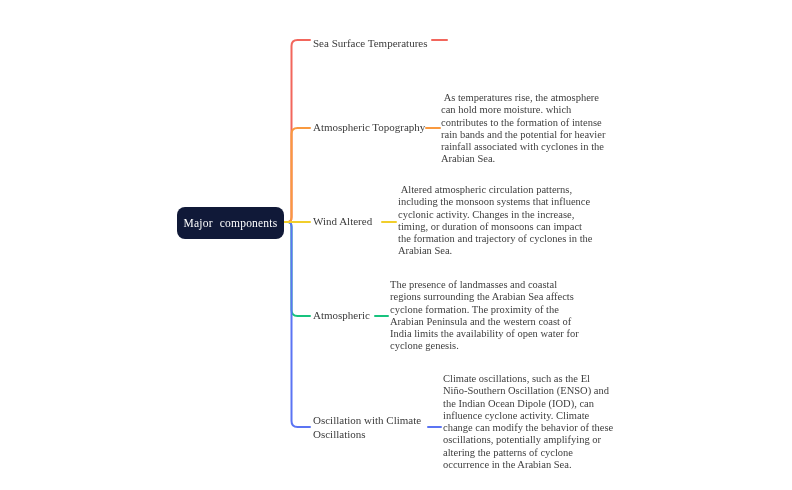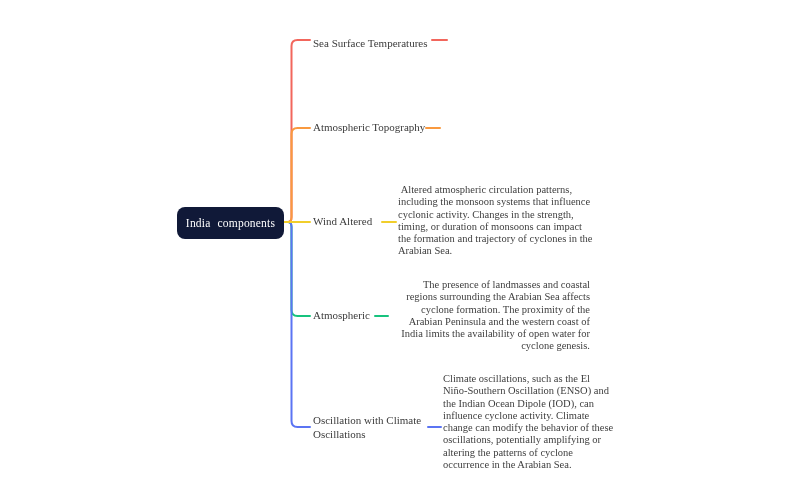--- a/index.html
+++ b/index.html
@@ -30,21 +30,21 @@
   .branch-label.wrap{white-space:normal;width:118px;}
   .note-text{
     position:absolute;
     font-size:10.5px;color:#3e3e3e;line-height:12.3px;
     white-space:pre-wrap;
     cursor:pointer;
   }
   .d1{left:450px;top:10px;width:180px;}
   .d2{left:441px;top:92px;width:174px;}
   .d3{left:398px;top:184px;width:198px;}
-  .d4{left:390px;top:279px;width:200px;text-align:right;}
+  .d4{left:390px;top:279px;width:200px;}
   .d5{left:443px;top:373px;width:174px;}
 </style>
 </head>
 <body>
 
 <div id="canvas">
 
   <svg id="edges" viewBox="0 0 792 490" xmlns="http://www.w3.org/2000/svg" fill="none">
 
     <path d="M 284 222 H 288 Q 291.5 222 291.5 217 V 46 Q 291.5 40 297.5 40 H 310" stroke-width="2" stroke-linecap="round" stroke="#f2665c"></path>
@@ -54,34 +54,35 @@
     <path d="M 284 222 H 310" stroke-width="2" stroke-linecap="round" stroke="#f1ce2b"></path>
 
     <line x1="432" y1="40" x2="447" y2="40" stroke-width="2" stroke-linecap="round" stroke="#f2665c"></line>
     <line x1="426" y1="128" x2="440" y2="128" stroke-width="2" stroke-linecap="round" stroke="#f9993f"></line>
     <line x1="382" y1="222" x2="396" y2="222" stroke-width="2" stroke-linecap="round" stroke="#f1ce2b"></line>
     <line x1="375" y1="316" x2="388" y2="316" stroke-width="2" stroke-linecap="round" stroke="#17c37e"></line>
     <line x1="428" y1="427" x2="441" y2="427" stroke-width="2" stroke-linecap="round" stroke="#5b74f3"></line>
   </svg>
 
   <div class="root-node" style="background: rgb(16, 25, 56);">
-    <span>India components</span>
+    <span>Major components</span>
   </div>
 
   <div class="branch-label" style="top:44px">Sea Surface Temperatures</div>
 
   <div class="branch-label" style="top:128px">Atmospheric Topography</div>
 
   <div class="branch-label" style="top:222px">Wind Altered</div>
 
   <div class="branch-label" style="top:316px">Atmospheric</div>
 
   <div class="branch-label wrap" style="top:427px">Oscillation with Climate Oscillations</div>
 
 
+  <div class="note-text d2"> As temperatures rise, the atmosphere can hold more moisture. which contributes to the formation of intense rain bands and the potential for heavier rainfall associated with cyclones in the Arabian Sea.</div>
 
-  <div class="note-text d3"> Altered atmospheric circulation patterns, including the monsoon systems that influence cyclonic activity. Changes in the strength, timing, or duration of monsoons can impact the formation and trajectory of cyclones in the Arabian Sea.</div>
+  <div class="note-text d3"> Altered atmospheric circulation patterns, including the monsoon systems that influence cyclonic activity. Changes in the increase, timing, or duration of monsoons can impact the formation and trajectory of cyclones in the Arabian Sea.</div>
 
   <div class="note-text d4">The presence of landmasses and coastal regions surrounding the Arabian Sea affects cyclone formation. The proximity of the Arabian Peninsula and the western coast of India limits the availability of open water for cyclone genesis.</div>
 
   <div class="note-text d5">Climate oscillations, such as the El Niño-Southern Oscillation (ENSO) and the Indian Ocean Dipole (IOD), can influence cyclone activity. Climate change can modify the behavior of these oscillations, potentially amplifying or altering the patterns of cyclone occurrence in the Arabian Sea.</div>
 
 </div>
 
 </body></html>

